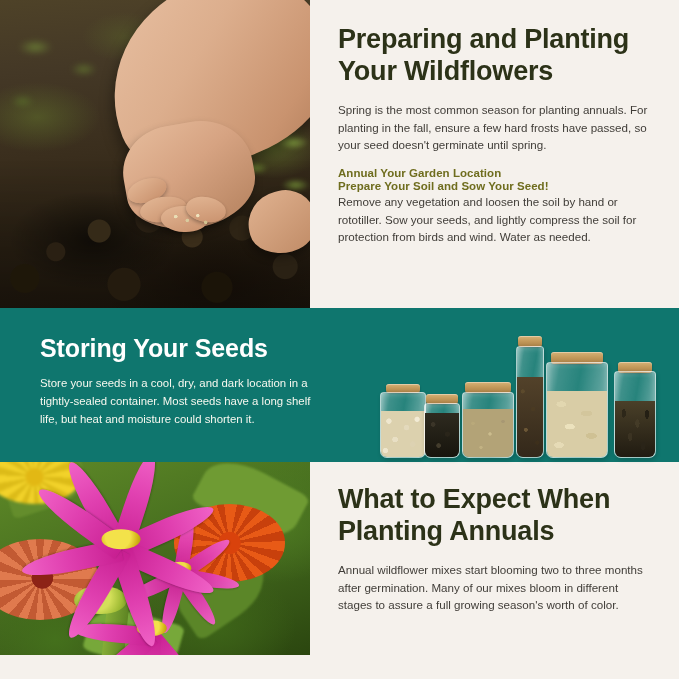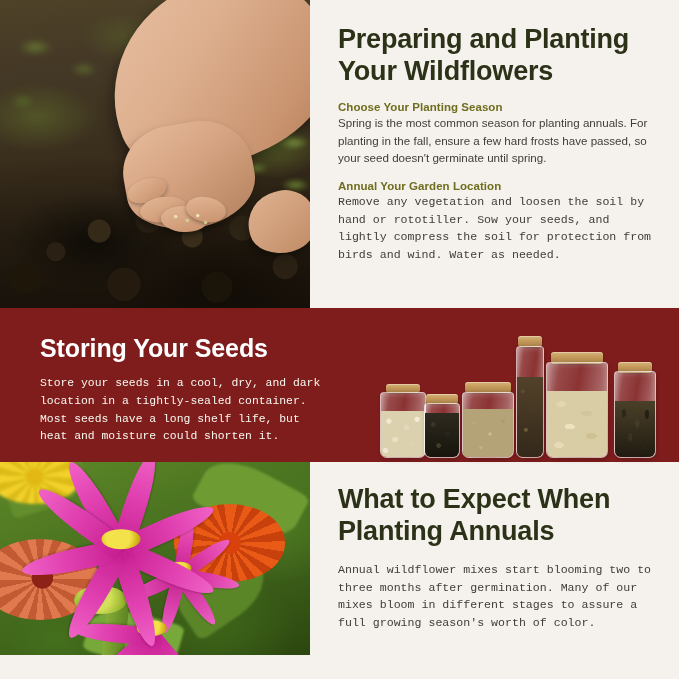--- a/index.html
+++ b/index.html
@@ -34,24 +34,24 @@
     font-weight:bold;
     color:#6f6d1e;
     letter-spacing:0.05px;
   }
   .body{
     margin:0 0 13px 0;
     font-size:11.6px;
     line-height:1.52;
     color:#403d38;
   }
-  .body:last-child{margin-bottom:0;font-family:Liberation Mono, monospace;}
-
-  
-  #sec-green{top:308px;height:154px;background:#7f1d1d;}
+  .body:last-child{margin-bottom:0;}
+
+  
+  #sec-green{top:308px;height:154px;background:#0f766e;}
   #sec-green .gtext{
     flex:0 0 360px;
     padding:26px 30px 0 40px;
     box-sizing:border-box;
   }
   #sec-green h2{
     margin:0 0 12px 0;
     font-size:25px;
     font-weight:bold;
     color:#ffffff;
@@ -297,25 +297,25 @@
         <div class="fing f3"></div>
         <div class="fing f4"></div>
         <div class="hand2"></div>
         <div class="seeds"></div>
       </div>
     </div>
 
     <div class="panel">
       <h1 class="head">Preparing and Planting Your Wildflowers</h1>
 
-      <p class="sub">Choose Your Planting Season</p>
       <p class="body">Spring is the most common season for planting annuals. For planting in the fall, ensure a few hard frosts have passed, so your seed doesn't germinate until spring.</p>
 
       <p class="sub">Annual Your Garden Location</p>
 
+      <p class="sub">Prepare Your Soil and Sow Your Seed!</p>
       <p class="body">Remove any vegetation and loosen the soil by hand or rototiller. Sow your seeds, and lightly compress the soil for protection from birds and wind. Water as needed.</p>
     </div>
   </div>
 
   <div class="section" id="sec-green">
 
     <div class="gtext">
       <h2>Storing Your Seeds</h2>
       <p class="body">Store your seeds in a cool, dry, and dark location in a tightly-sealed container. Most seeds have a long shelf life, but heat and moisture could shorten it.</p>
     </div>

